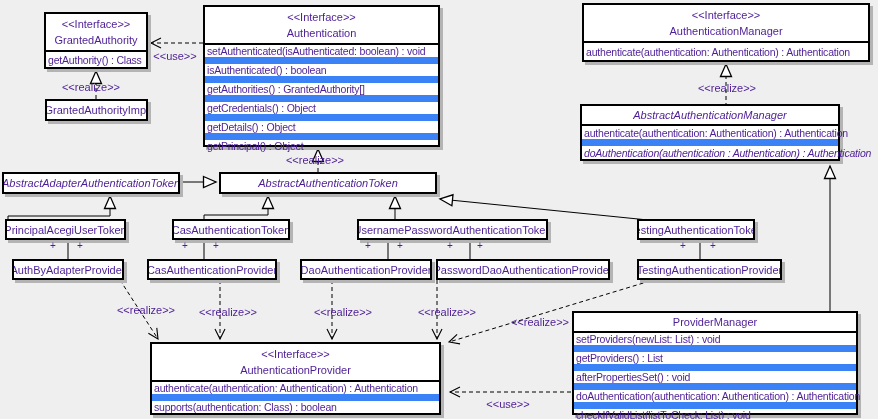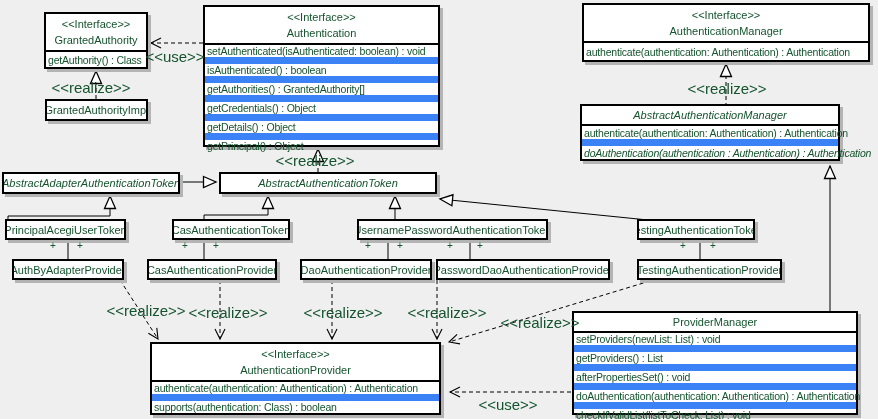--- a/index.html
+++ b/index.html
@@ -1,35 +1,35 @@
 <!DOCTYPE html>
 <html><head>
 <meta charset="utf-8">
 <style>
   html,body{margin:0;padding:0;background:#efefef;}
   .canvas{
     position:relative;width:878px;height:419px;background:#efefef;overflow:hidden;
-    font-family:"Liberation Sans",sans-serif;color:#14532d;
+    font-family:"Liberation Sans",sans-serif;color:#4c1d95;
   }
   svg.wires{position:absolute;left:0;top:0;z-index:1;}
   .uml-box{
     position:absolute;z-index:2;background:#fff;border:2px solid #000;
     box-shadow:3px 3px 0 #b4b4b4;display:flex;flex-direction:column;box-sizing:border-box;
   }
   .hdr{display:flex;flex-direction:column;justify-content:center;align-items:center;
        text-align:center;font-size:11px;line-height:16px;flex:1;overflow:hidden;white-space:nowrap;}
   .hdr.h2{flex:0 0 36px;}
   .hdr.h1{flex:0 0 18px;}
   .abstract .cls-name{font-style:italic;}
   .methods{flex:1;display:flex;flex-direction:column;border-top:2px solid #000;}
   .m{flex:1;display:flex;align-items:center;padding-left:2px;font-size:10.5px;
      letter-spacing:-0.2px;white-space:nowrap;}
   .m + .m{border-top:7px solid #3b82f6;}
   .m.italic{font-style:italic;}
-  .edge-label{position:absolute;z-index:3;font-size:15px;white-space:nowrap;
+  .edge-label{position:absolute;z-index:3;font-size:11px;white-space:nowrap;
               transform:translate(-50%,-50%);}
   .plus{position:absolute;z-index:3;font-size:10px;transform:translate(-50%,0);}
 </style>
 </head>
 <body>
 
 <div class="canvas">
 
   <svg class="wires" width="878" height="419">
     <defs>

